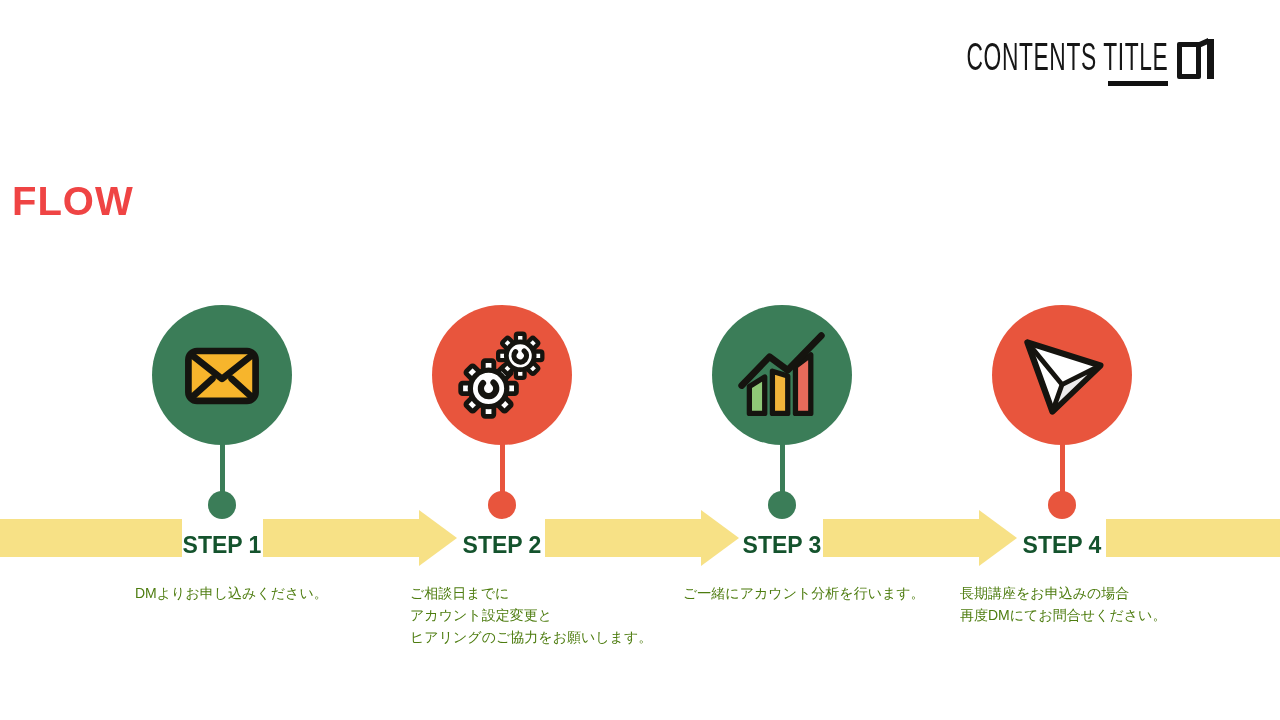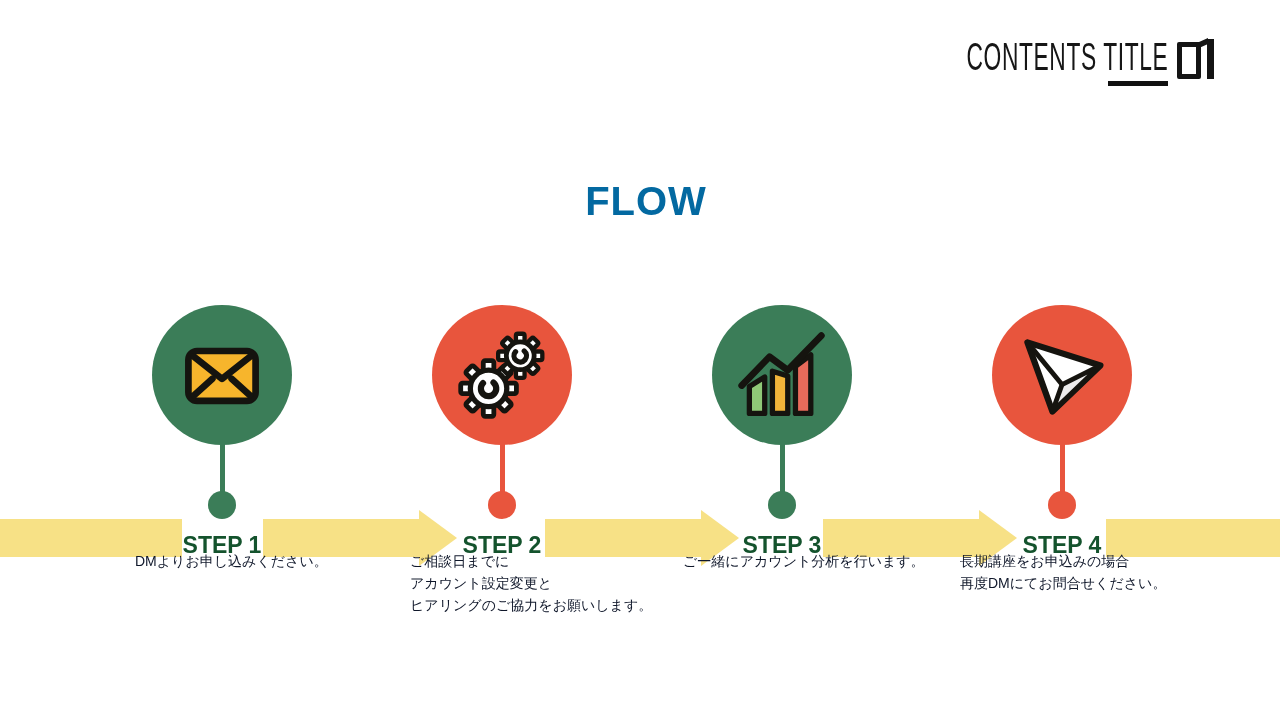--- a/index.html
+++ b/index.html
@@ -12,41 +12,41 @@
   .brand{position:absolute;top:38px;right:112px;font-size:38px;font-weight:400;
     letter-spacing:1px;color:#161616;transform:scaleX(.6);transform-origin:right top;
     white-space:nowrap;line-height:1;}
   .brand-underline{position:absolute;left:1108px;top:81px;width:60px;height:5px;background:#111;}
   .digit-zero{position:absolute;left:1177px;top:42px;width:24px;height:37px;
     border:5px solid #141414;box-sizing:border-box;border-radius:2px;}
   .digit-one{position:absolute;left:1207px;top:39px;width:7px;height:40px;background:#141414;}
   .digit-one-flag{position:absolute;left:1199px;top:40px;width:9px;height:6px;background:#141414;
     transform:skewY(-25deg);}
   
-  .flow-title{position:absolute;left:12px;right:0;top:181px;text-align:center;
-    font-size:40px;font-weight:bold;letter-spacing:1px;line-height:1;color:#0369a1;}
+  .flow-title{position:absolute;left:12px;right:0;top:181px;
+    font-size:40px;font-weight:bold;letter-spacing:1px;line-height:1;color:#ef4444;}
   
   .circle{position:absolute;top:305px;width:140px;height:140px;border-radius:50%;
     display:flex;align-items:center;justify-content:center;}
   .c-green{background:#3B7D58;}
   .c-red{background:#E8553D;}
   .stem{position:absolute;top:440px;width:5px;height:55px;}
   .dot{position:absolute;top:491px;width:28px;height:28px;border-radius:50%;}
   .bg-green{background:#3B7D58;}
   .bg-red{background:#E8553D;}
   
   .band{position:absolute;top:519px;height:38px;background:#F7E186;}
   .arrow-head{position:absolute;top:510px;width:0;height:0;
     border-top:28px solid transparent;border-bottom:28px solid transparent;
     border-left:38px solid #F7E186;}
   
   .step-label{position:absolute;top:534px;width:140px;text-align:center;
     font-size:23px;font-weight:bold;color:#14532d;letter-spacing:0;line-height:1;}
   
-  .desc{position:absolute;top:550px;font-size:14px;line-height:22px;color:#0f172a;}
+  .desc{position:absolute;top:582px;font-size:14px;line-height:22px;color:#4d7c0f;}
   .icon-box{width:96px;height:96px;display:block;}
 </style>
 </head>
 <body>
 
 <div class="stage">
 
   <div class="brand">CONTENTS TITLE</div>
   <div class="brand-underline"></div>
   <div aria-label="01">

